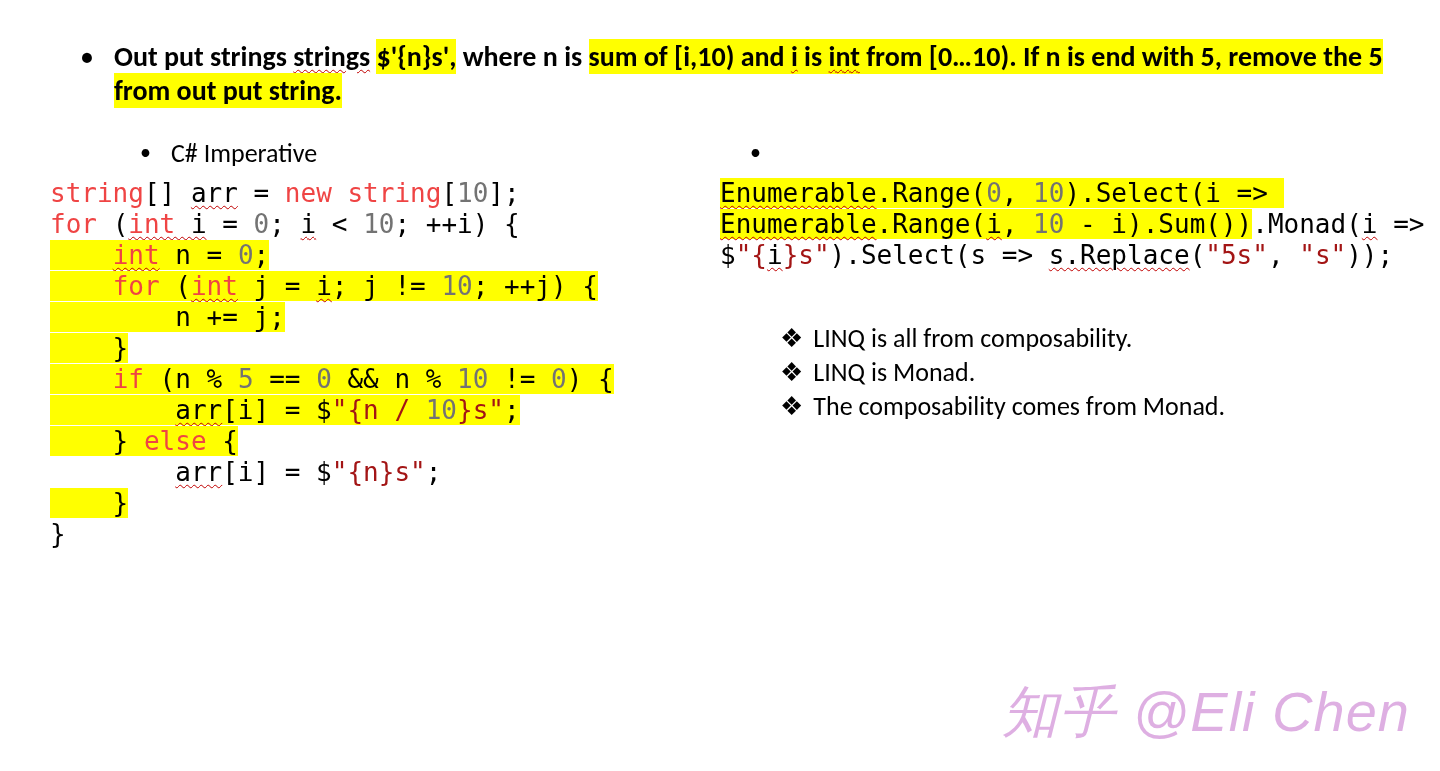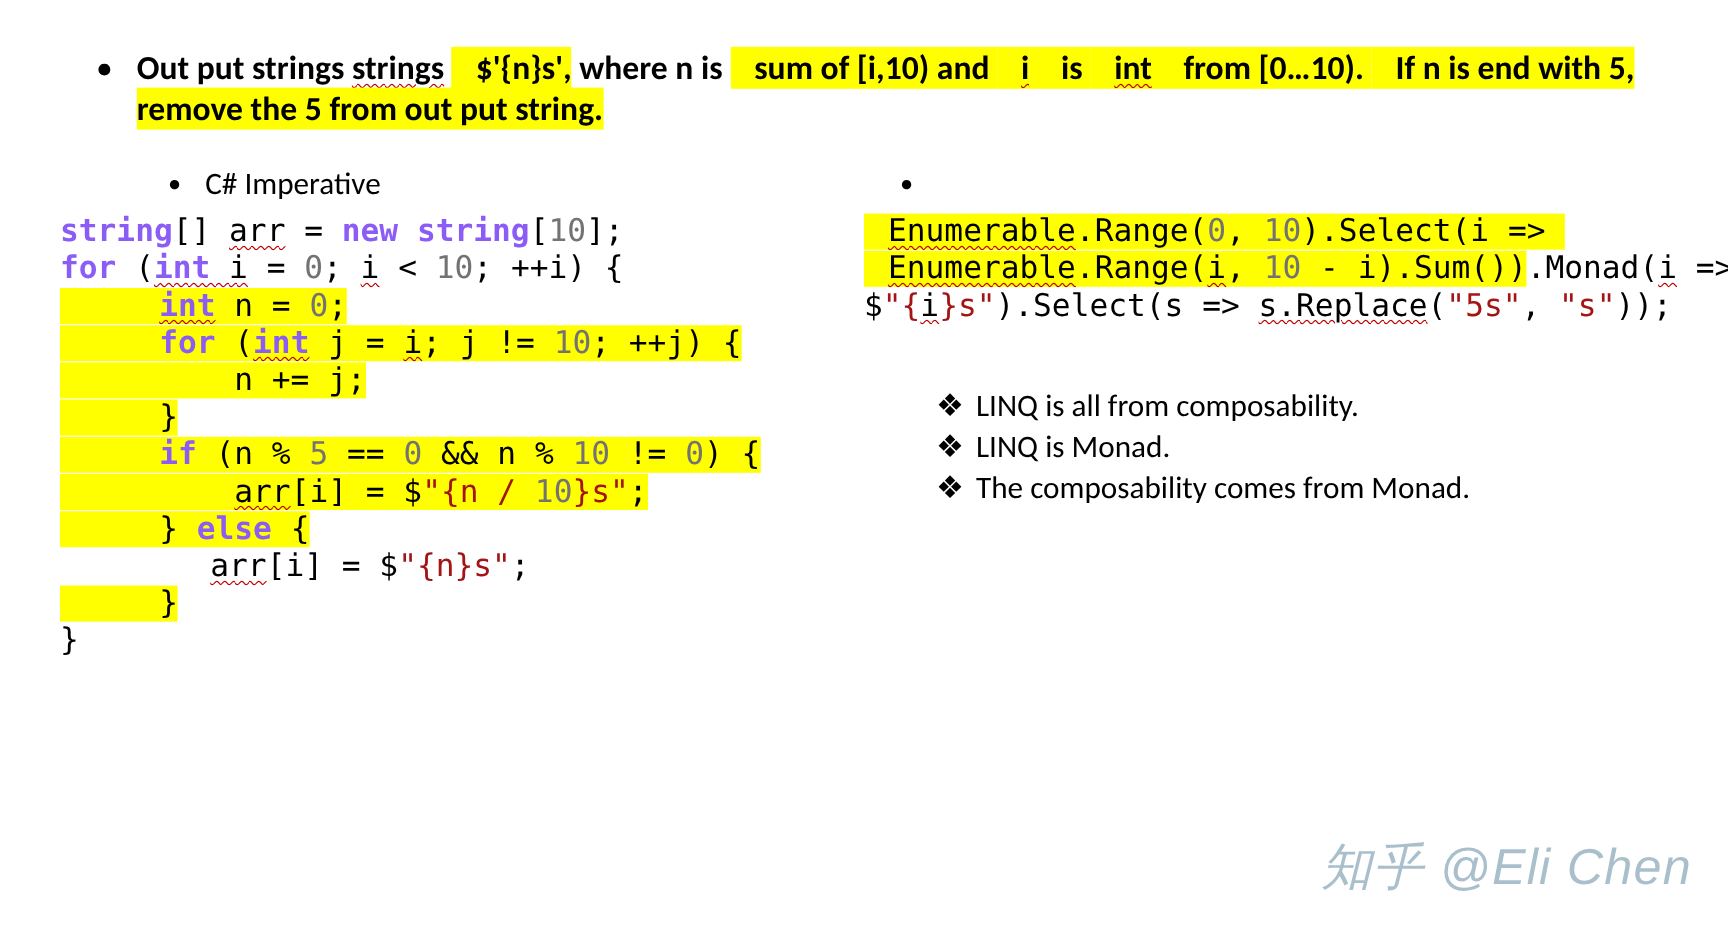--- a/index.html
+++ b/index.html
@@ -25,21 +25,21 @@
   .lvl1 .bullet {
     font-size: 28px;
     margin-right: 20px;
     line-height: 34px;
   }
   .lvl1 .text {
     font-size: 28px;
     font-weight: 700;
     line-height: 34px;
   }
-  .hl { background: #ffff00; padding-left: 20px; }
+  .hl { background: #ffff00; }
   .squig {
     text-decoration: underline wavy #c00000;
     text-decoration-thickness: 1px;
     text-underline-offset: 3px;
   }
   .cols {
     display: flex;
     margin-top: 30px;
   }
   .col-left { flex: 0 0 50%; }
@@ -55,38 +55,38 @@
   .lvl2 .text { font-size: 26px; line-height: 30px; }
   pre.code {
     font-family: "Consolas", "Menlo", monospace;
     font-size: 26px;
     line-height: 31px;
     margin: 6px 0 0 0;
     white-space: pre;
   }
   .code-left { margin-left: 140px; }
   .code-right { margin-left: 50px; }
-  .kw { color: #8b5cf6; font-weight: bold; }
+  .kw { color: #ef4444; }
   .num { color: #737373; }
   .str { color: #a31515; }
   .notes {
     margin-top: 50px;
     margin-left: 60px;
   }
   .note-line {
     font-size: 26px;
     line-height: 34px;
   }
   .note-line .dia { margin-right: 10px; }
   .watermark {
     position: absolute;
     right: 30px;
     bottom: 20px;
-    font-size: 42px;
-    color: #0c4a6e;
+    font-size: 56px;
+    color: #a21caf;
     opacity: 0.35;
     font-style: italic;
     letter-spacing: 1px;
     font-family: "PingFang SC", "Microsoft YaHei", sans-serif;
   }
 </style>
 </head>
 <body>
 
 <div class="slide">

